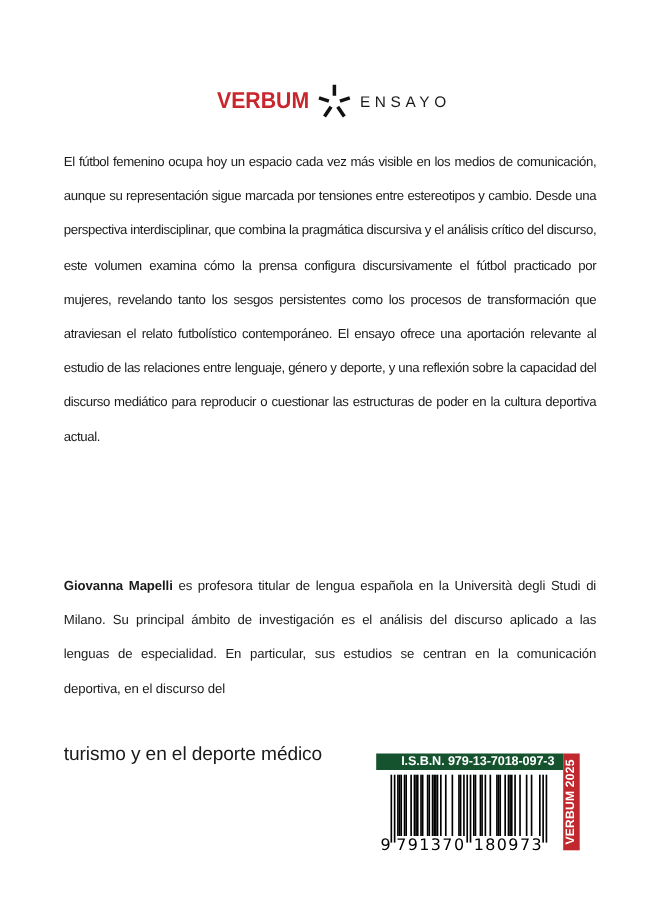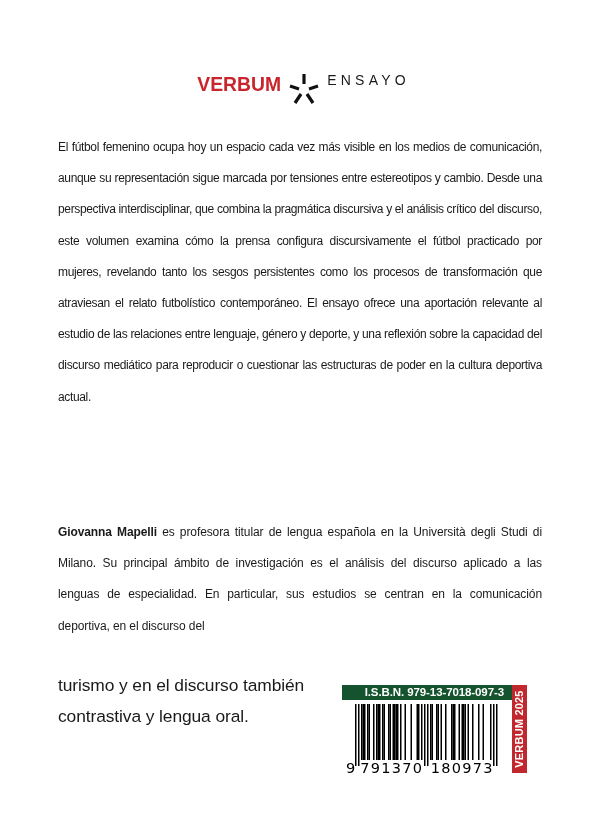--- a/index.html
+++ b/index.html
@@ -1,20 +1,20 @@
 <!DOCTYPE html>
 <html><head>
 <meta charset="utf-8">
 <style>
   html, body { margin:0; padding:0; background:#ffffff; }
   body { width:600px; height:836px; position:relative; overflow:hidden;
          font-family:"Liberation Sans", sans-serif; color:#1a1a1a; }
 
   .logo { position:absolute; top:72px; left:0; width:600px; height:40px;
-          display:flex; align-items:flex-start; justify-content:center; }
+          display:flex; align-items:center; justify-content:center; }
   .logo-verbum { font-family:"Liberation Sans", sans-serif; font-weight:bold;
                  font-size:21px; color:#c8252c; letter-spacing:0px;
                  transform:scaleX(0.92); transform-origin:right center; }
   .logo-star { width:34px; height:34px; margin:0 6px 0 6px; }
   .logo-ensayo { font-size:14px; letter-spacing:4.2px; color:#1a1a1a; }
 
   .para { position:absolute; left:58px; width:484px; font-size:12px;
           line-height:31.2px; text-align:justify; margin:0; }
   .p1 { top:132px; letter-spacing:-0.35px; }
   .p2 { top:517px; letter-spacing:-0.1px; }
@@ -53,22 +53,21 @@
     </g>
   </svg>
   <span class="logo-ensayo">ENSAYO</span>
 </div>
 
 <p class="para p1">El fútbol femenino ocupa hoy un espacio cada vez más visible en los medios de comunicación, aunque su representación sigue marcada por tensiones entre estereotipos y cambio. Desde una perspectiva interdisciplinar, que combina la pragmática discursiva y el análisis crítico del discurso, este volumen examina cómo la prensa configura discursivamente el fútbol practicado por mujeres, revelando tanto los sesgos persistentes como los procesos de transformación que atraviesan el relato futbolístico contemporáneo. El ensayo ofrece una aportación relevante al estudio de las relaciones entre lenguaje, género y deporte, y una reflexión sobre la capacidad del discurso mediático para reproducir o cuestionar las estructuras de poder en la cultura deportiva actual.</p>
 
 <p class="para p2"><span class="author">Giovanna Mapelli</span><span> es profesora titular de lengua española en la Università degli Studi di Milano. Su principal ámbito de investigación es el análisis del discurso aplicado a las lenguas de especialidad. En particular, sus estudios se centran en la comunicación deportiva, en el discurso del</span></p>
 
 <div class="p3">
-  <div>turismo y en el discurso también</div>
-  <div>contrastiva y lengua oral.</div>
+  <div>turismo y en el deporte médico</div>
 </div>
 
 <div class="isbn-bar">I.S.B.N. 979-13-7018-097-3</div>
 <div class="year-bar"></div>
 <div class="year-text">VERBUM 2025</div>
 
 <div class="barcode" id="barcode">
     <svg width="163" height="70" viewBox="0 0 163 70">
       <rect x="10" y="0" width="1.5" height="62" fill="#000"></rect>
       <rect x="13" y="0" width="1.5" height="62" fill="#000"></rect>

